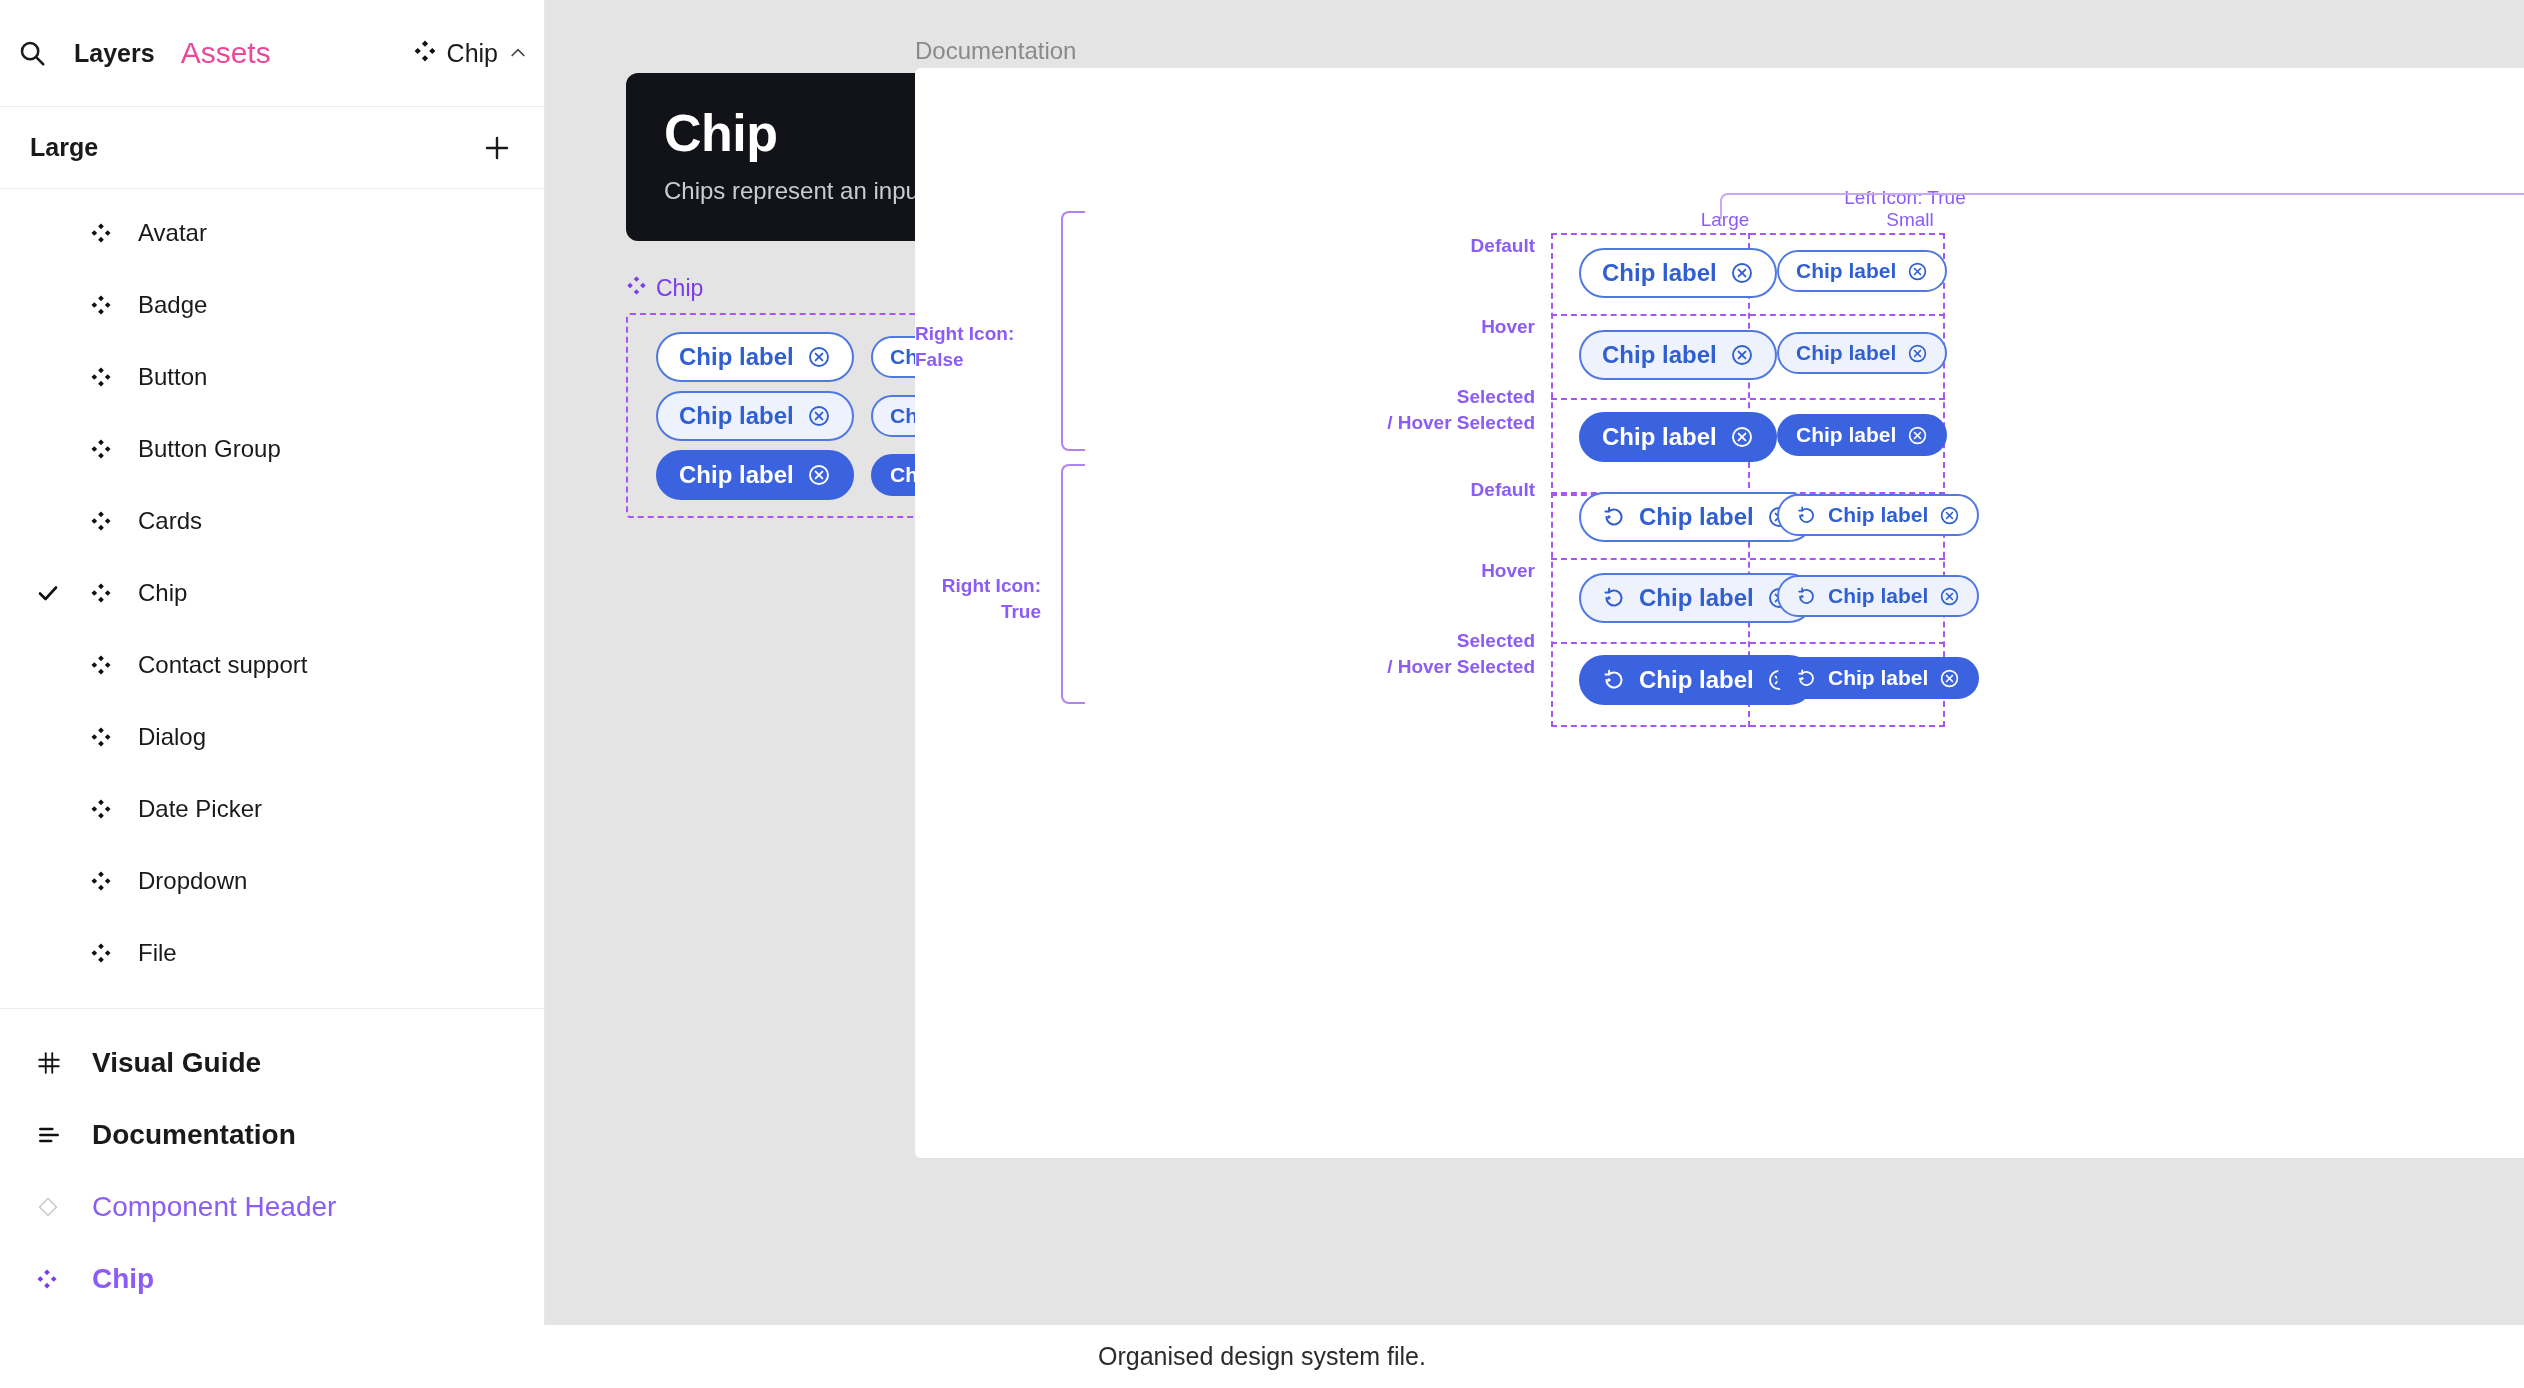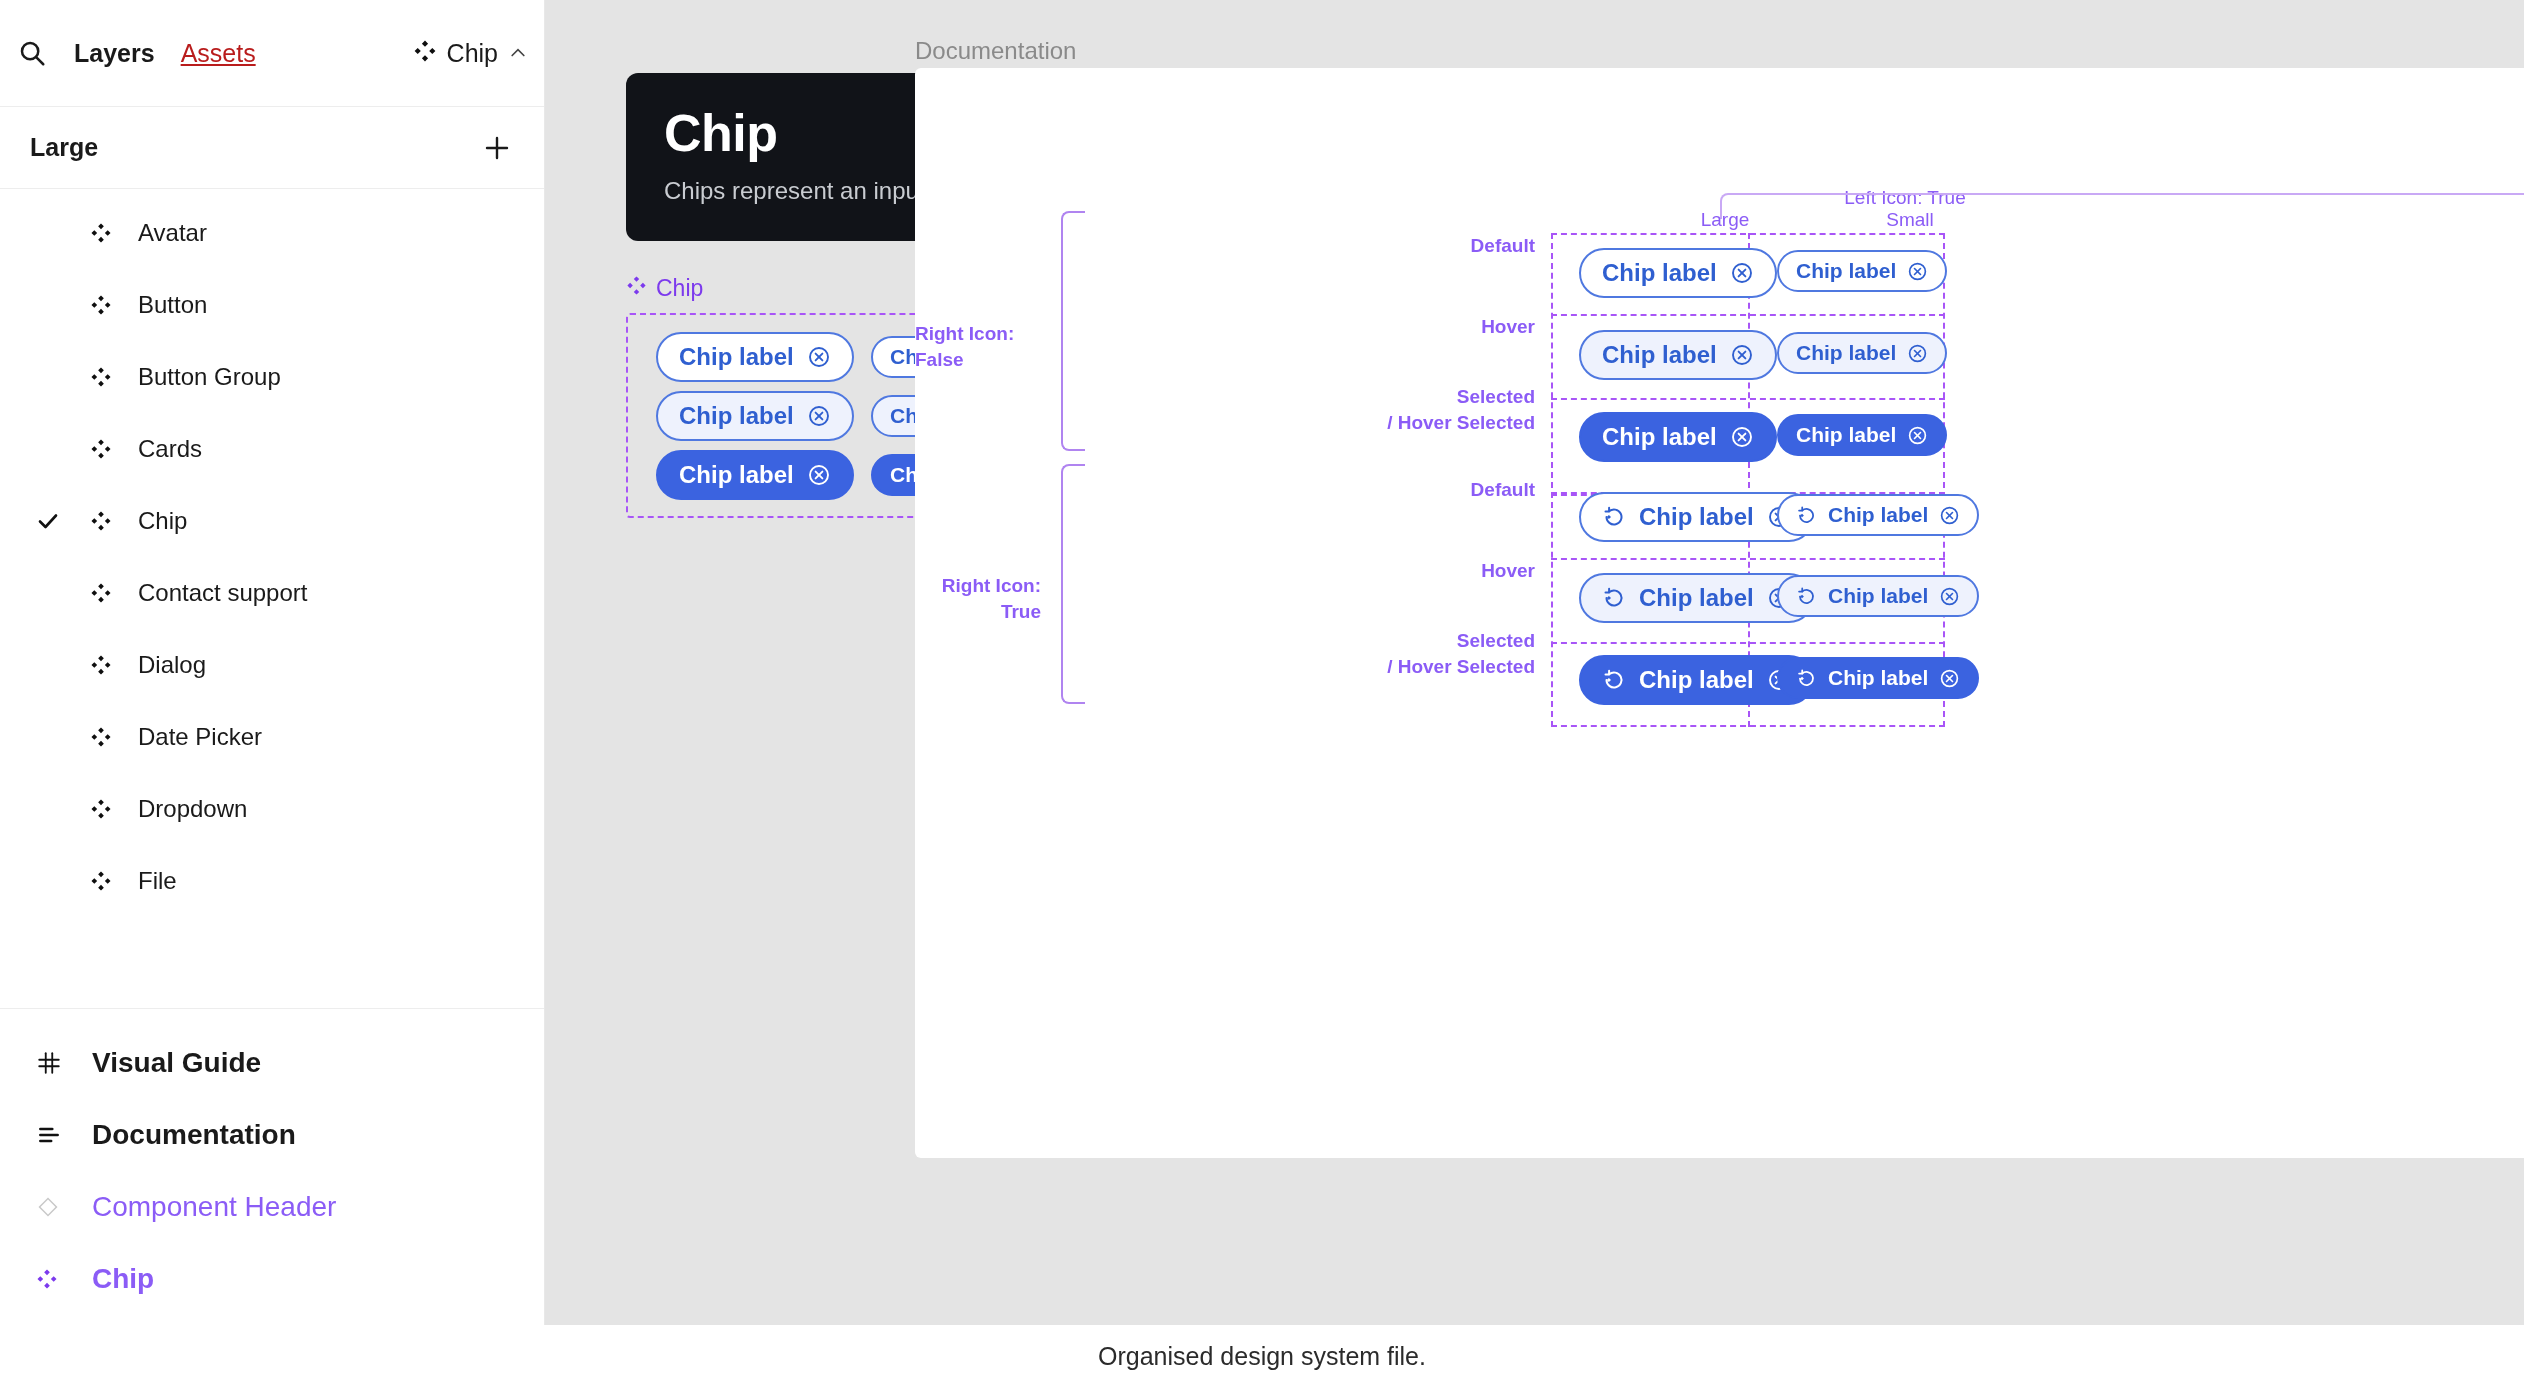--- a/index.html
+++ b/index.html
@@ -21,21 +21,21 @@
   }
   .sb-toolbar {
     height: 107px; flex: 0 0 107px;
     display: flex; align-items: center;
     padding: 0 16px;
     border-bottom: 1px solid #ededed;
     gap: 26px;
   }
   .sb-search-icon { width: 32px; height: 32px; flex:0 0 32px; display:flex; align-items:center; justify-content:center; }
   .tab-layers { font-size: 25px; font-weight: 700; color: #1a1a1a; }
-  .tab-assets { font-size: 25px; font-weight: 400; color: #b91c1c; text-decoration: underline; }
+  .tab-assets { font-size: 30px; font-weight: 400; color: #ec4899; }
   .sb-file { margin-left: auto; display: flex; align-items: center; gap: 10px; }
   .sb-file-name { font-size: 25px; color: #1a1a1a; font-weight: 400; }
   .chev { width: 20px; height: 20px; }
 
   .sb-pages-head {
     height: 82px; flex: 0 0 82px;
     display: flex; align-items: center;
     padding: 0 30px 0 30px;
     border-bottom: 1px solid #ededed;
   }
@@ -222,20 +222,29 @@
           </span>
           <span class="page-label">Avatar</span>
         </div>
         <div class="page-row">
           <span class="page-check"></span>
           <span class="page-diamond">
             <svg width="22" height="22" viewBox="0 0 24 24" fill="#0f0f0f">
               <path d="M12 1.6l3.1 3.1L12 7.8 8.9 4.7zM4.7 8.9L7.8 12l-3.1 3.1L1.6 12zM19.3 8.9L22.4 12l-3.1 3.1L16.2 12zM12 16.2l3.1 3.1L12 22.4l-3.1-3.1z"></path>
             </svg>
           </span>
+          <span class="page-label">Badge</span>
+        </div>
+        <div class="page-row">
+          <span class="page-check"></span>
+          <span class="page-diamond">
+            <svg width="22" height="22" viewBox="0 0 24 24" fill="#0f0f0f">
+              <path d="M12 1.6l3.1 3.1L12 7.8 8.9 4.7zM4.7 8.9L7.8 12l-3.1 3.1L1.6 12zM19.3 8.9L22.4 12l-3.1 3.1L16.2 12zM12 16.2l3.1 3.1L12 22.4l-3.1-3.1z"></path>
+            </svg>
+          </span>
           <span class="page-label">Button</span>
         </div>
         <div class="page-row">
           <span class="page-check"></span>
           <span class="page-diamond">
             <svg width="22" height="22" viewBox="0 0 24 24" fill="#0f0f0f">
               <path d="M12 1.6l3.1 3.1L12 7.8 8.9 4.7zM4.7 8.9L7.8 12l-3.1 3.1L1.6 12zM19.3 8.9L22.4 12l-3.1 3.1L16.2 12zM12 16.2l3.1 3.1L12 22.4l-3.1-3.1z"></path>
             </svg>
           </span>
           <span class="page-label">Button Group</span>

